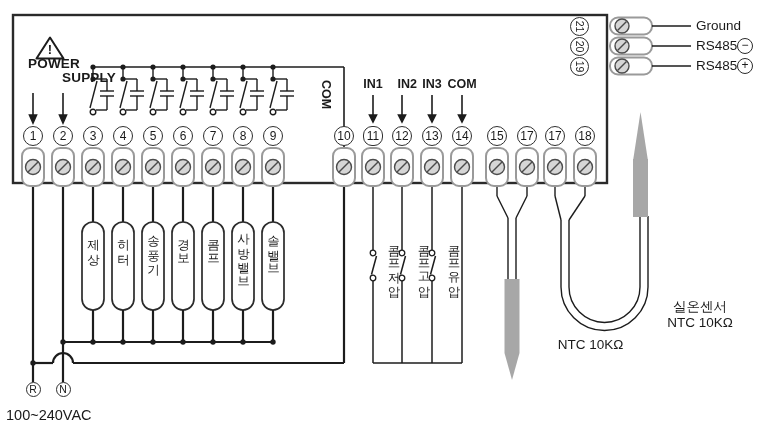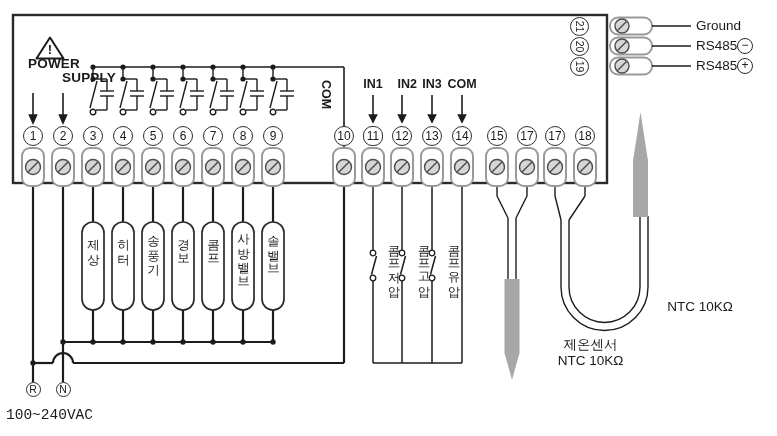--- a/index.html
+++ b/index.html
@@ -16,21 +16,21 @@
   .loadlbl{font-size:12.5px;letter-spacing:2px;line-height:15px;}
   .swlbl{font-size:12.5px;letter-spacing:1px;}
   .hdr{font-size:12.5px;font-weight:600;text-align:center;}
   .pwr{font-size:13.5px;font-weight:600;letter-spacing:0.2px;}
   .commlbl{font-size:13.5px;line-height:16px;}
   .sign{width:16px;height:16px;border:1.4px solid #2b2b2b;border-radius:50%;background:#fff;
         font-size:12px;line-height:13.5px;text-align:center;box-sizing:border-box;}
   .senslbl{font-size:13.5px;line-height:15.5px;text-align:center;}
   .rn{width:15px;height:15px;border:1.3px solid #2f2f2f;border-radius:50%;background:#fff;
       font-size:10.5px;line-height:13px;text-align:center;box-sizing:border-box;}
-  .volt{font-size:14.5px;font-family:Liberation Mono, monospace;}
+  .volt{font-size:14.5px;}
   .bang{font-size:13px;font-weight:700;text-align:center;}
 </style>
 </head>
 <body>
 
 <div class="stage">
 
 <svg width="777" height="436" viewBox="0 0 777 436">
   <defs>
 
@@ -242,24 +242,24 @@
 <div class="abs vtext swlbl" style="left:415px;top:236px;height:72px;">콤프고압</div>
 <div class="abs vtext swlbl" style="left:445px;top:236px;height:72px;">콤프유압</div>
 
 <div class="abs commlbl" style="left:696px;top:18px;">Ground</div>
 <div class="abs commlbl" style="left:696px;top:38px;">RS485</div>
 <div class="abs commlbl" style="left:696px;top:58px;">RS485</div>
 <div class="abs sign" style="left:737px;top:38px;">−</div>
 <div class="abs sign" style="left:737px;top:58px;">+</div>
 
 <div class="abs senslbl" style="left:528px;top:337px;width:125px;">
-  <div>제온센서</div>
   <div>NTC 10KΩ</div>
 </div>
 <div class="abs senslbl" style="left:645px;top:299px;width:110px;">
+  <div>실온센서</div>
   <div>NTC 10KΩ</div>
 </div>
 
 <div class="abs rn" style="left:25.5px;top:381.5px;">R</div>
 <div class="abs rn" style="left:55.5px;top:381.5px;">N</div>
 <div class="abs volt" style="left:6px;top:407px;">100~240VAC</div>
 
 </div>
 
 </body></html>

